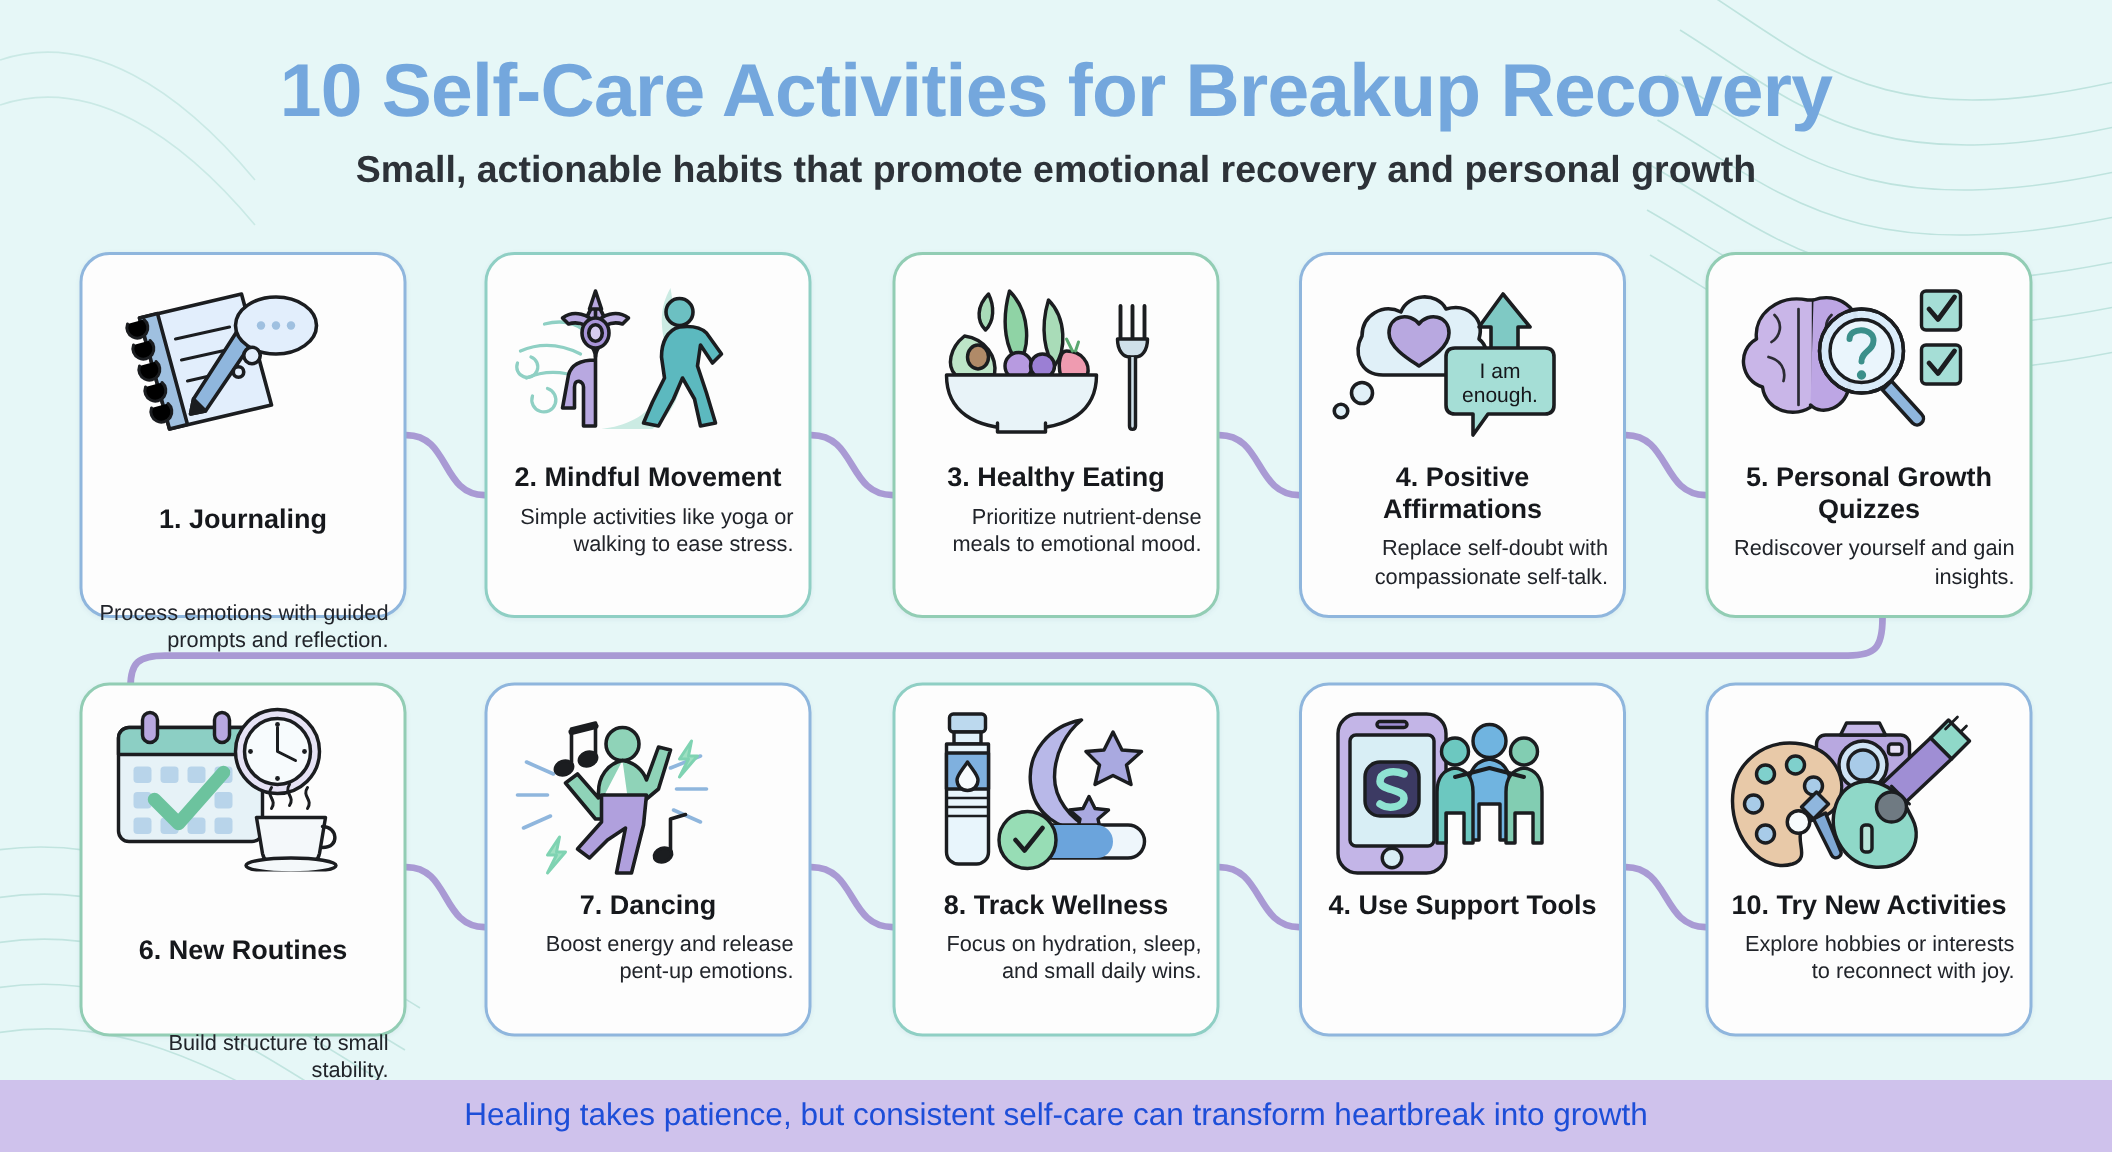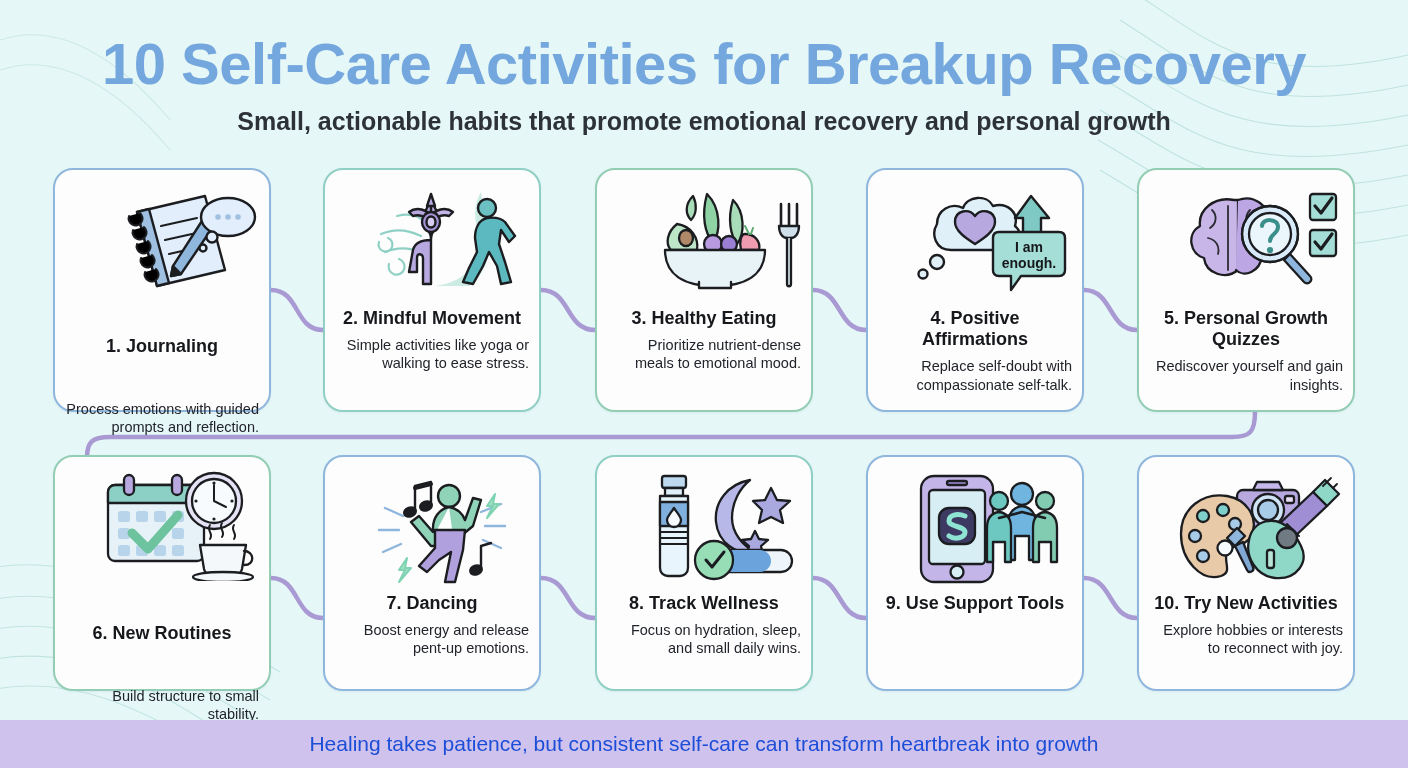--- a/index.html
+++ b/index.html
@@ -9,21 +9,21 @@
     background:#e6f7f7;
     position:relative;
   }
   #bg-waves { position:absolute; inset:0; width:1408px; height:768px; z-index:0; }
 
   .page { position:relative; z-index:2; width:1408px; height:768px; }
 
   
   .header { text-align:center; padding-top:34px; }
   .title {
-    font-size:58px; font-weight:bold; color:#74a7dd;
+    font-size:50px; font-weight:bold; color:#74a7dd;
     letter-spacing:-0.5px; line-height:1.05;
   }
   .subtitle {
     font-size:25px; color:#2d3238; margin-top:12px; font-weight:700;
   }
 
   
   .grid {
     position:absolute; left:0; top:168px; width:1408px;
   }
@@ -42,21 +42,21 @@
   }
   .row1 .card { height:244px; }
   .row2 .card { height:236px; }
 
   .card.b-blue  { border-color:#8fb6dd; }
   .card.b-teal  { border-color:#8fcfc4; }
   .card.b-green { border-color:#92cdb4; }
 
   .icon-wrap {
     height:120px; width:100%;
-    display:flex; align-items:center; justify-content:flex-end;font-weight:bold;
+    display:flex; align-items:center; justify-content:flex-start;
   }
   .row2 .icon-wrap { height:118px; }
 
   .c-title {
     font-size:18px; font-weight:bold; color:#16181c;
     text-align:center; line-height:1.18; margin-top:6px;
   }
   .c-desc {
     font-size:14.5px; color:#21242a; text-align:right;
     line-height:1.25; margin-top:7px;
@@ -402,21 +402,21 @@
               <circle cx="115" cy="22" r="11" fill="#70b4e0"></circle>
               <circle cx="92" cy="29" r="9" fill="#6cc8c0"></circle>
               <circle cx="138" cy="29" r="9" fill="#82cdb2"></circle>
               <path d="M115,34 C106,35 101,42 101,52 L101,88 L108,88 L108,64 L122,64 L122,88 L129,88 L129,52 C129,42 124,35 115,34 Z" fill="#70b4e0"></path>
               <path d="M92,40 C84,41 80,47 80,56 L80,90 L86,90 L86,70 L98,70 L98,90 L104,90 L104,56 C104,47 100,41 92,40 Z" fill="#6cc8c0"></path>
               <path d="M138,40 C130,41 126,47 126,56 L126,90 L132,90 L132,70 L144,70 L144,90 L150,90 L150,56 C150,47 146,41 138,40 Z" fill="#82cdb2"></path>
               <path d="M92,46 L115,40 L138,46" fill="none" stroke-width="2.6"></path>
             </g>
           </svg>
         </div>
-        <div class="c-title">9. Use Support Tools</div>
+        <div class="c-title">4. Use Support Tools</div>
       </div>
 
       <div class="card col5 b-blue">
         <div class="icon-wrap">
           <svg width="168" height="112" viewBox="0 0 168 112">
             <g stroke="#1b1d20" stroke-width="2.3" stroke-linejoin="round" stroke-linecap="round">
               <rect x="62" y="18" width="62" height="40" rx="6" fill="#b8a8e0"></rect>
               <path d="M78,18 L82,10 L104,10 L108,18 Z" fill="#c6b8e8"></path>
               <circle cx="93" cy="38" r="16" fill="#cfe4f5"></circle>
               <circle cx="93" cy="38" r="10" fill="#a8cbe8"></circle>

